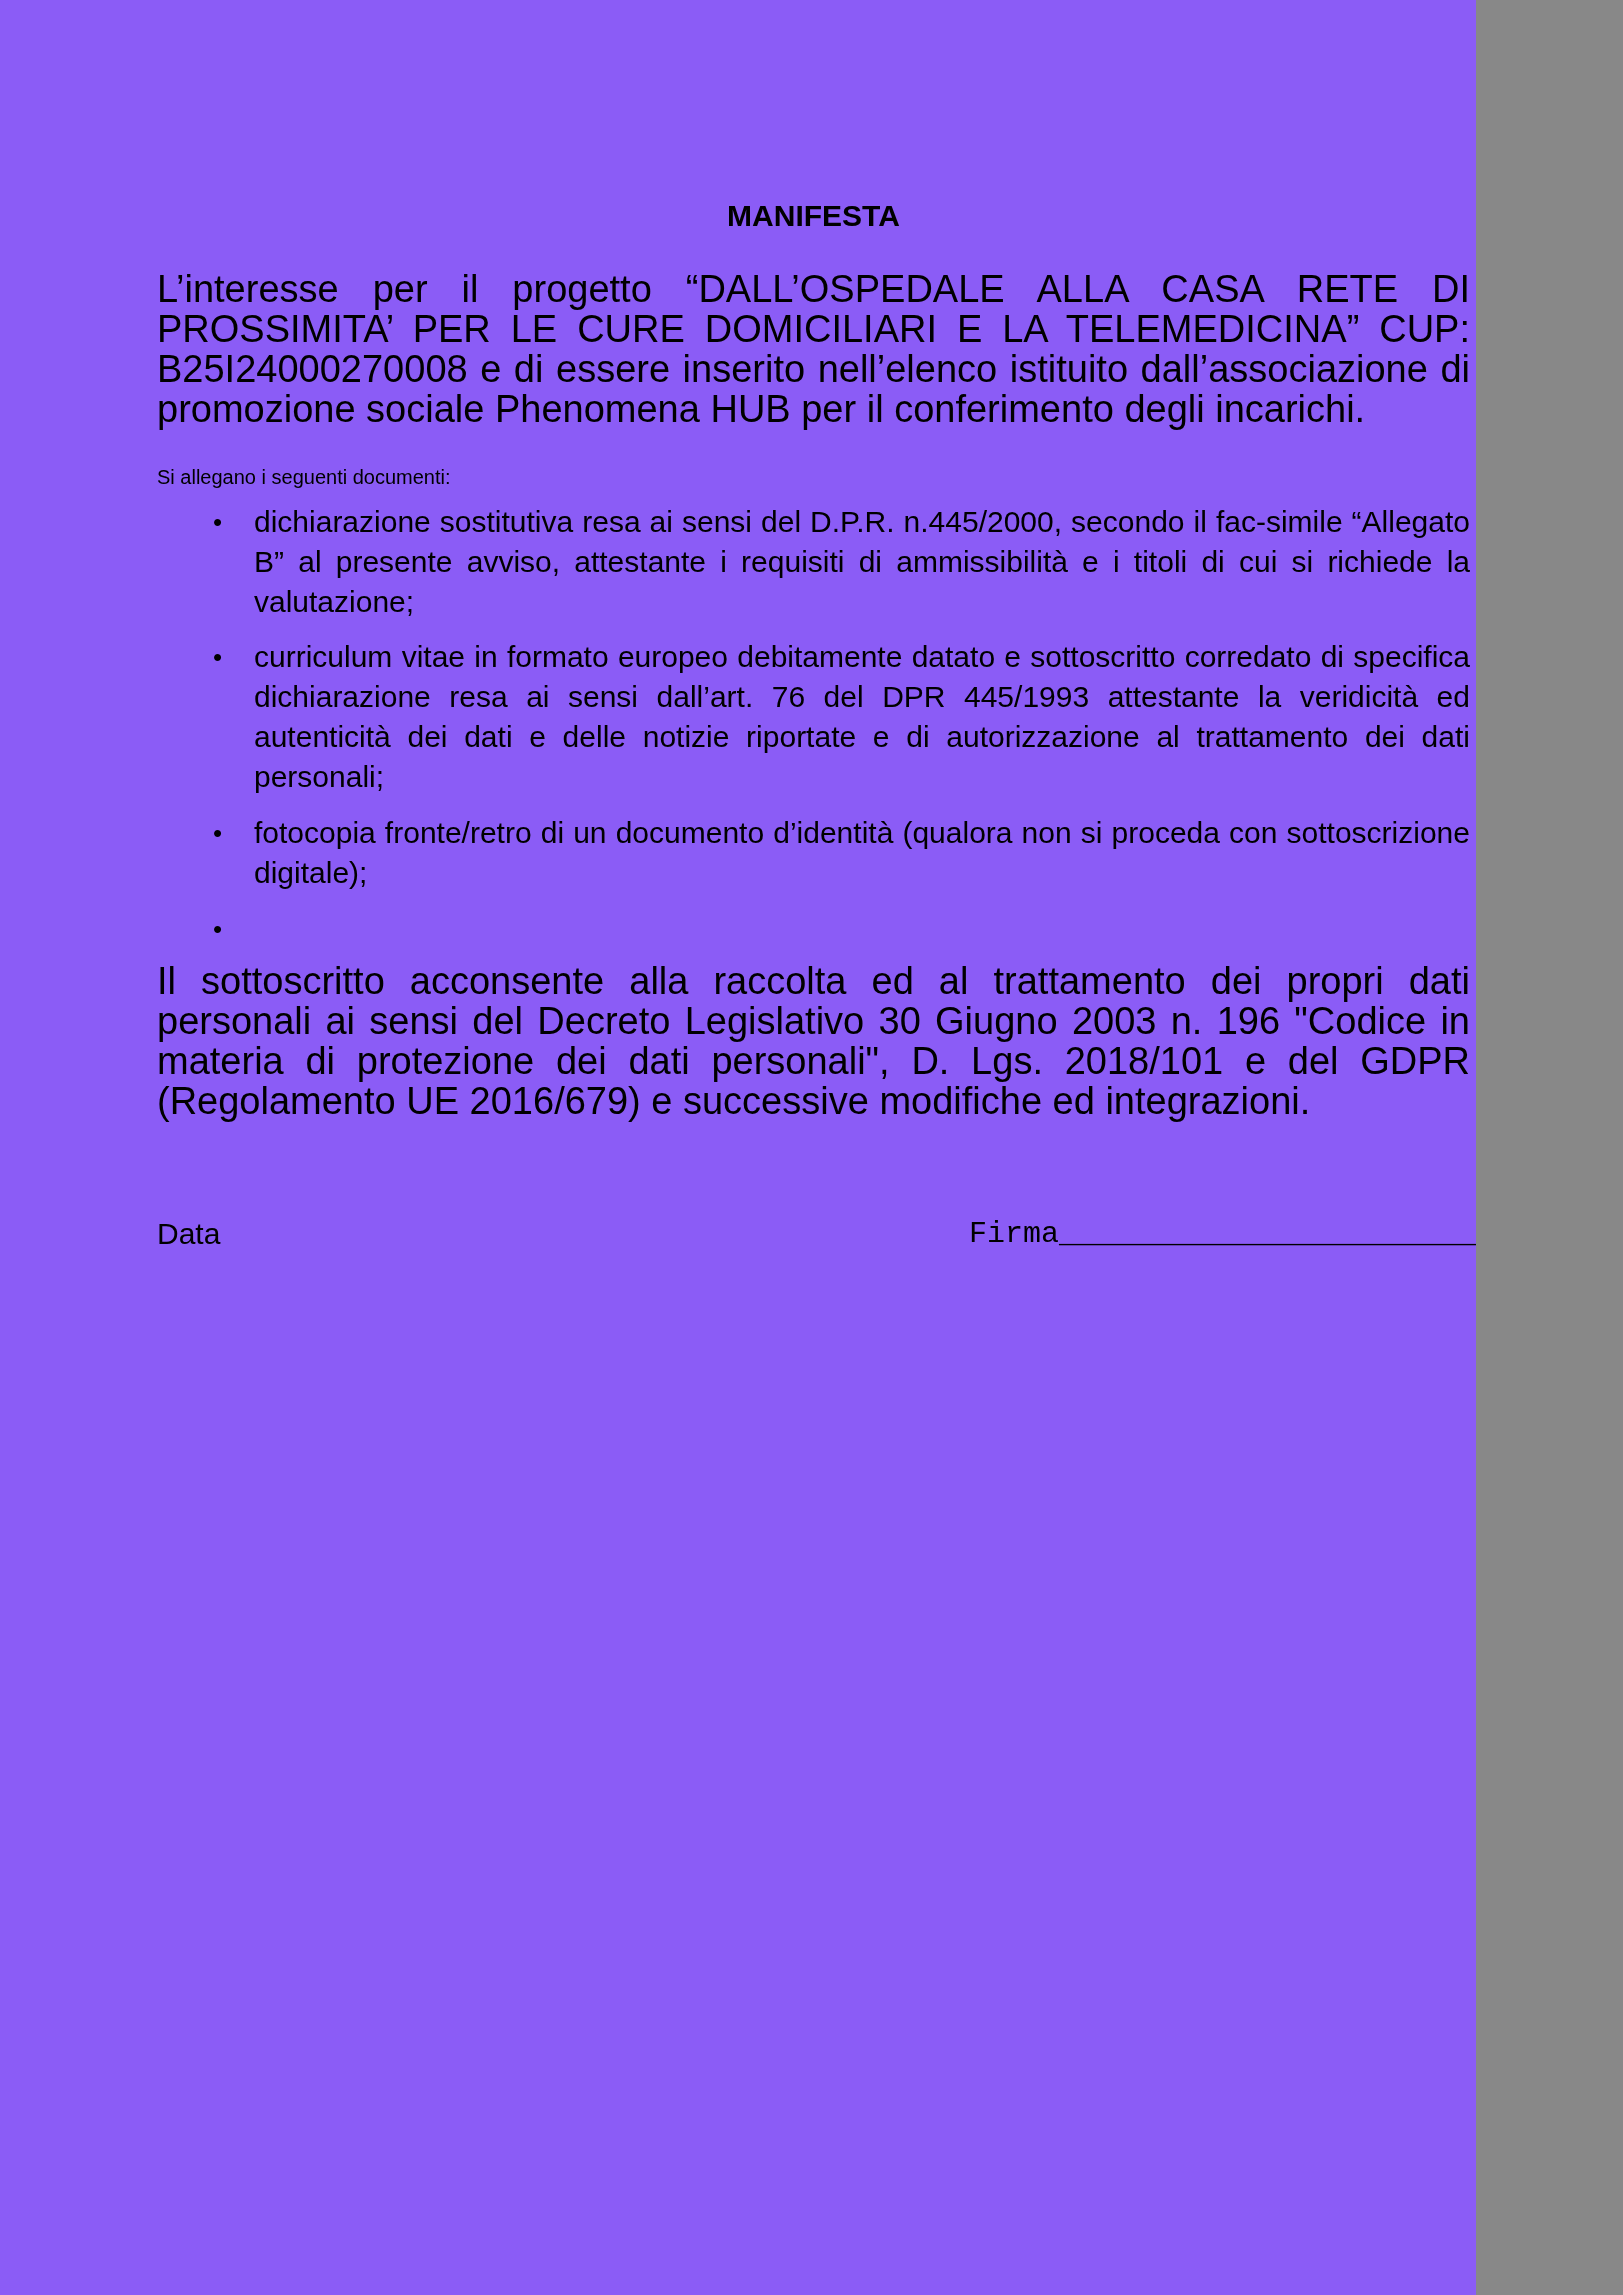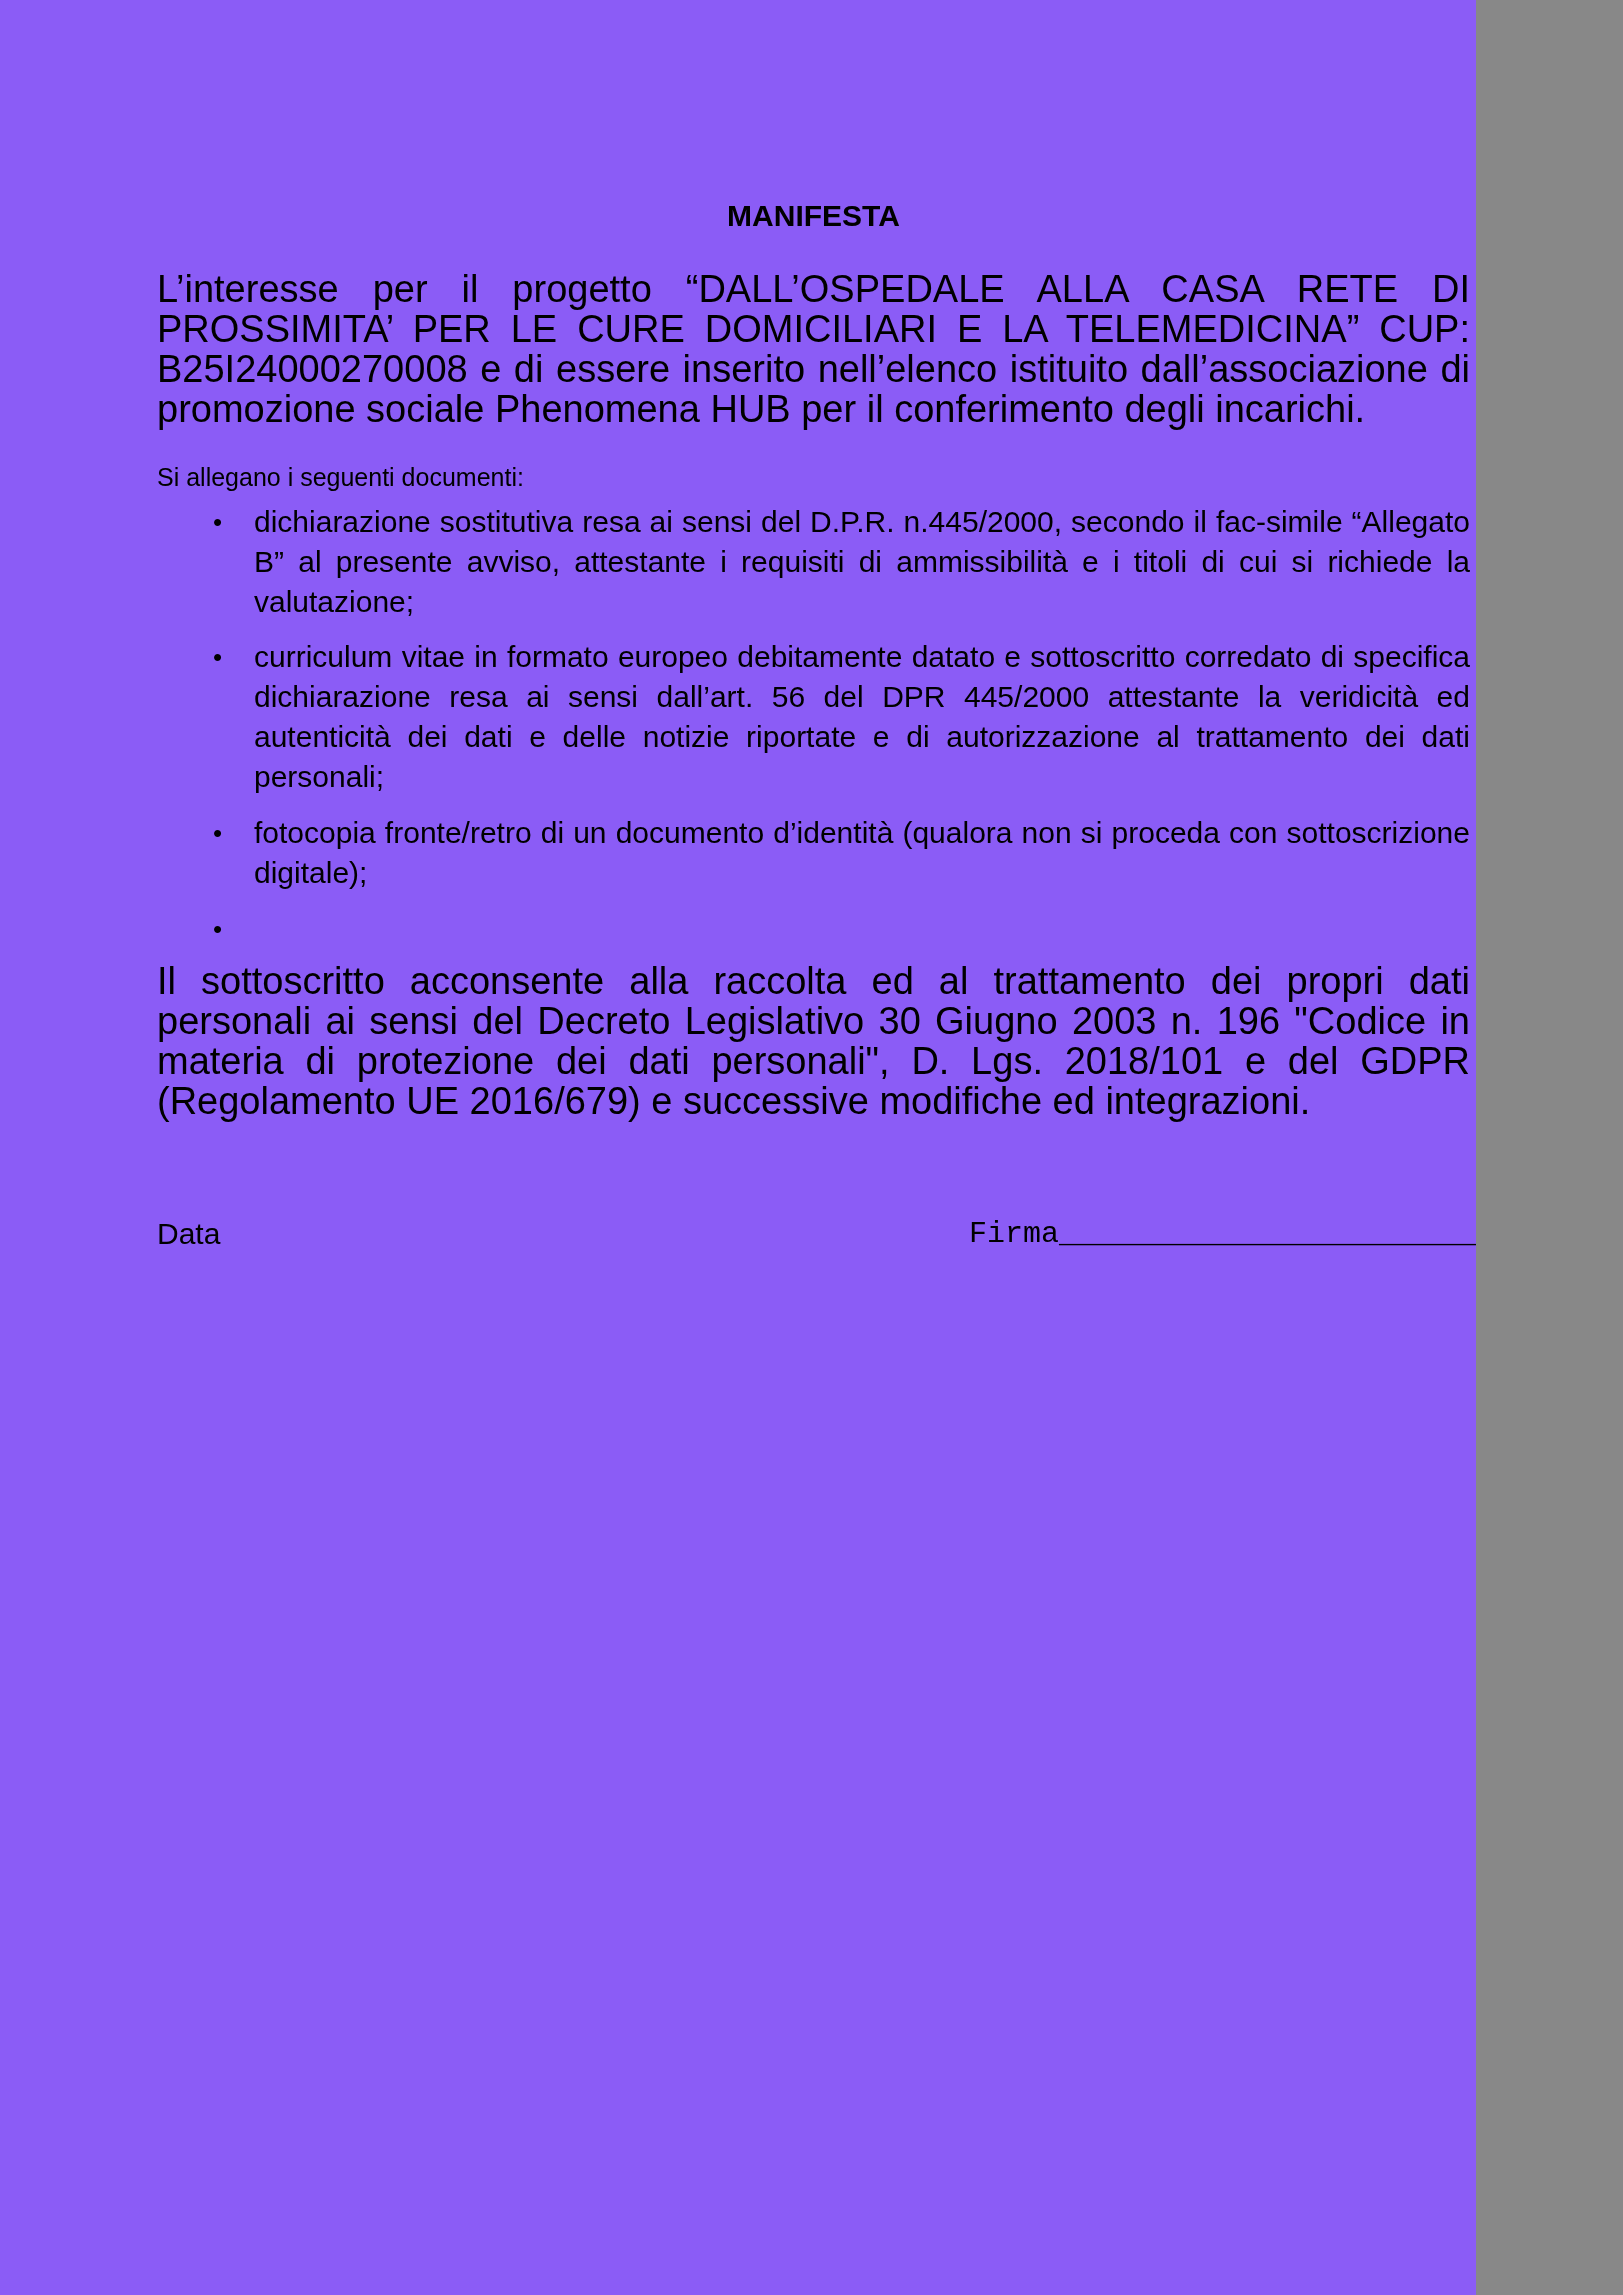--- a/index.html
+++ b/index.html
@@ -29,21 +29,21 @@
     text-align: center;
     margin: 0 0 33px 0;
   }
   .para {
     font-size: 38px;
     line-height: 40px;
     text-align: justify;
     margin: 0 0 27.5px 0;
   }
   .list-intro {
-    font-size: 25px;
+    font-size: 20px;
     line-height: 40px;
     text-align: left;
     margin: 0 0 5.2px 0;
   }
   .bullet-item {
     position: relative;
     font-size: 30px;
     line-height: 40px;
     text-align: justify;
     padding-left: 97px;
@@ -95,21 +95,21 @@
 
     <p class="list-intro">Si allegano i seguenti documenti:</p>
 
     <div class="bullet-item">
       <span class="dot">•</span>
       <span>dichiarazione sostitutiva resa ai sensi del D.P.R. n.445/2000, secondo il fac-simile “Allegato B” al presente avviso, attestante i requisiti di ammissibilità e i titoli di cui si richiede la valutazione;</span>
     </div>
 
     <div class="bullet-item">
       <span class="dot">•</span>
-      <span>curriculum vitae in formato europeo debitamente datato e sottoscritto corredato di specifica dichiarazione resa ai sensi dall’art. 56 del DPR 445/2000 attestante la veridicità ed autenticità dei dati e delle notizie riportate e di autorizzazione al trattamento dei dati personali;</span>
+      <span>curriculum vitae in formato europeo debitamente datato e sottoscritto corredato di specifica dichiarazione resa ai sensi dall’art. 76 del DPR 445/1993 attestante la veridicità ed autenticità dei dati e delle notizie riportate e di autorizzazione al trattamento dei dati personali;</span>
     </div>
 
     <div class="bullet-item">
       <span class="dot">•</span>
       <span>fotocopia fronte/retro di un documento d’identità (qualora non si proceda con sottoscrizione digitale);</span>
     </div>
 
     <div class="bullet-item">
       <span class="dot">•</span>
     </div>

